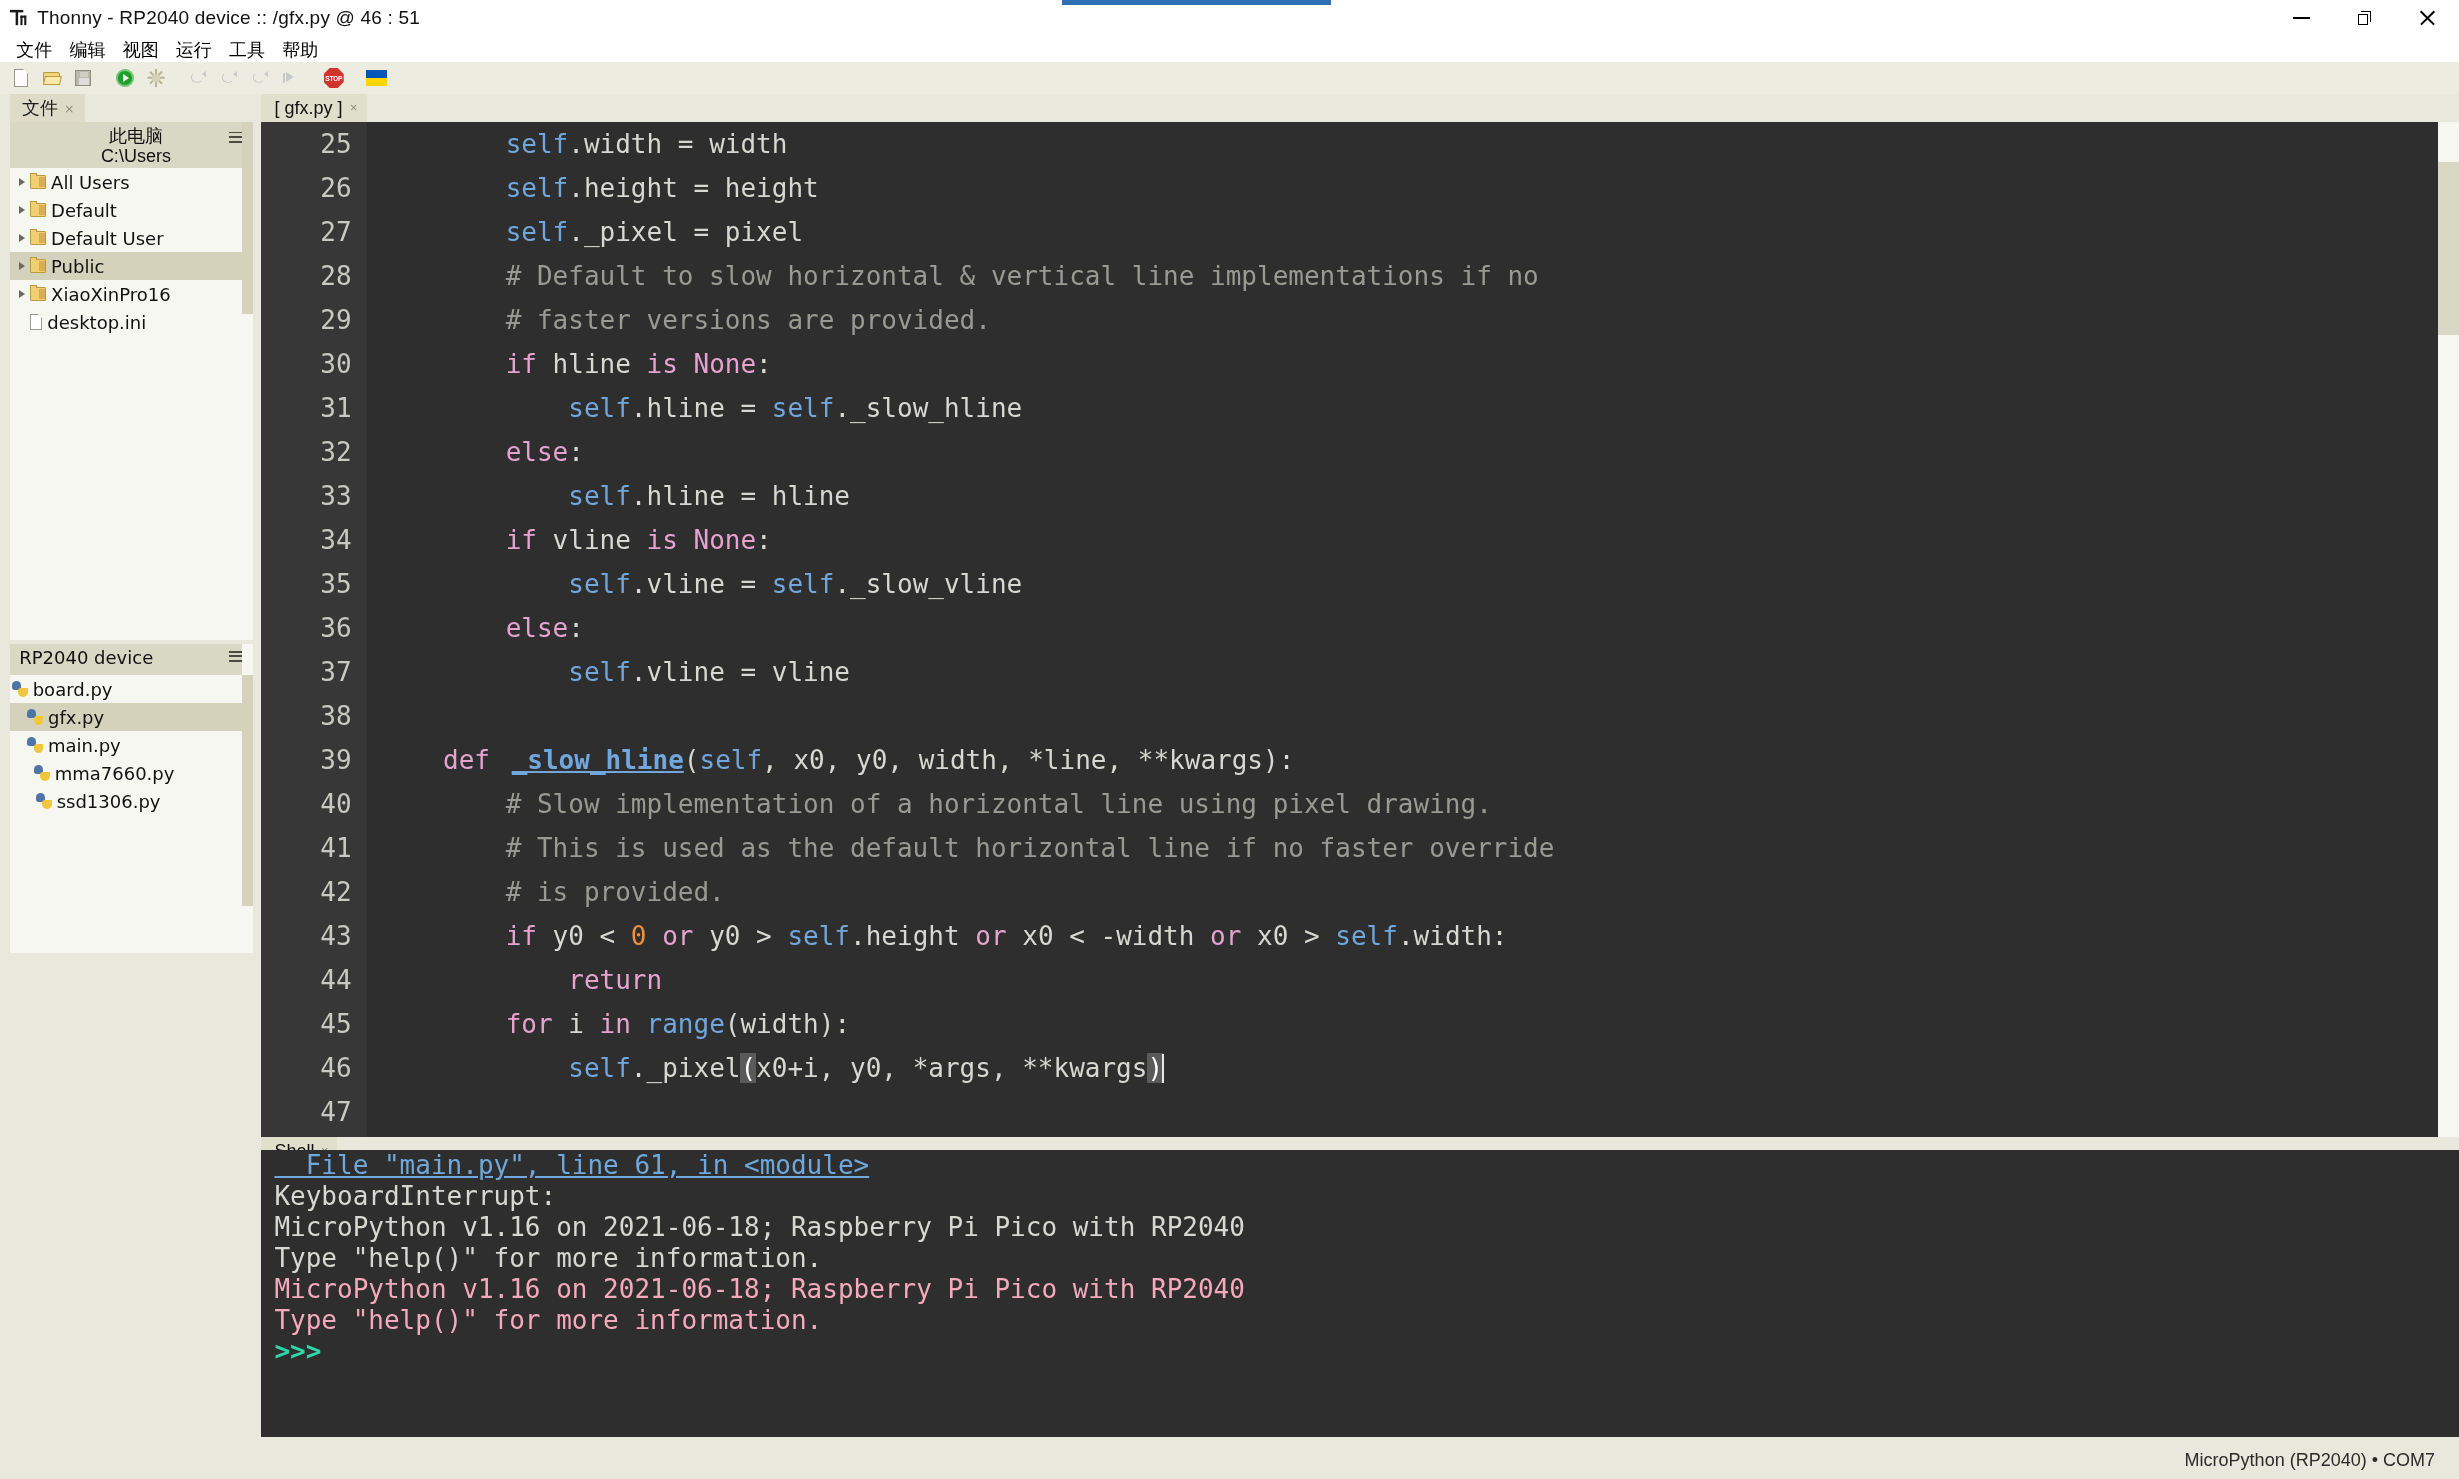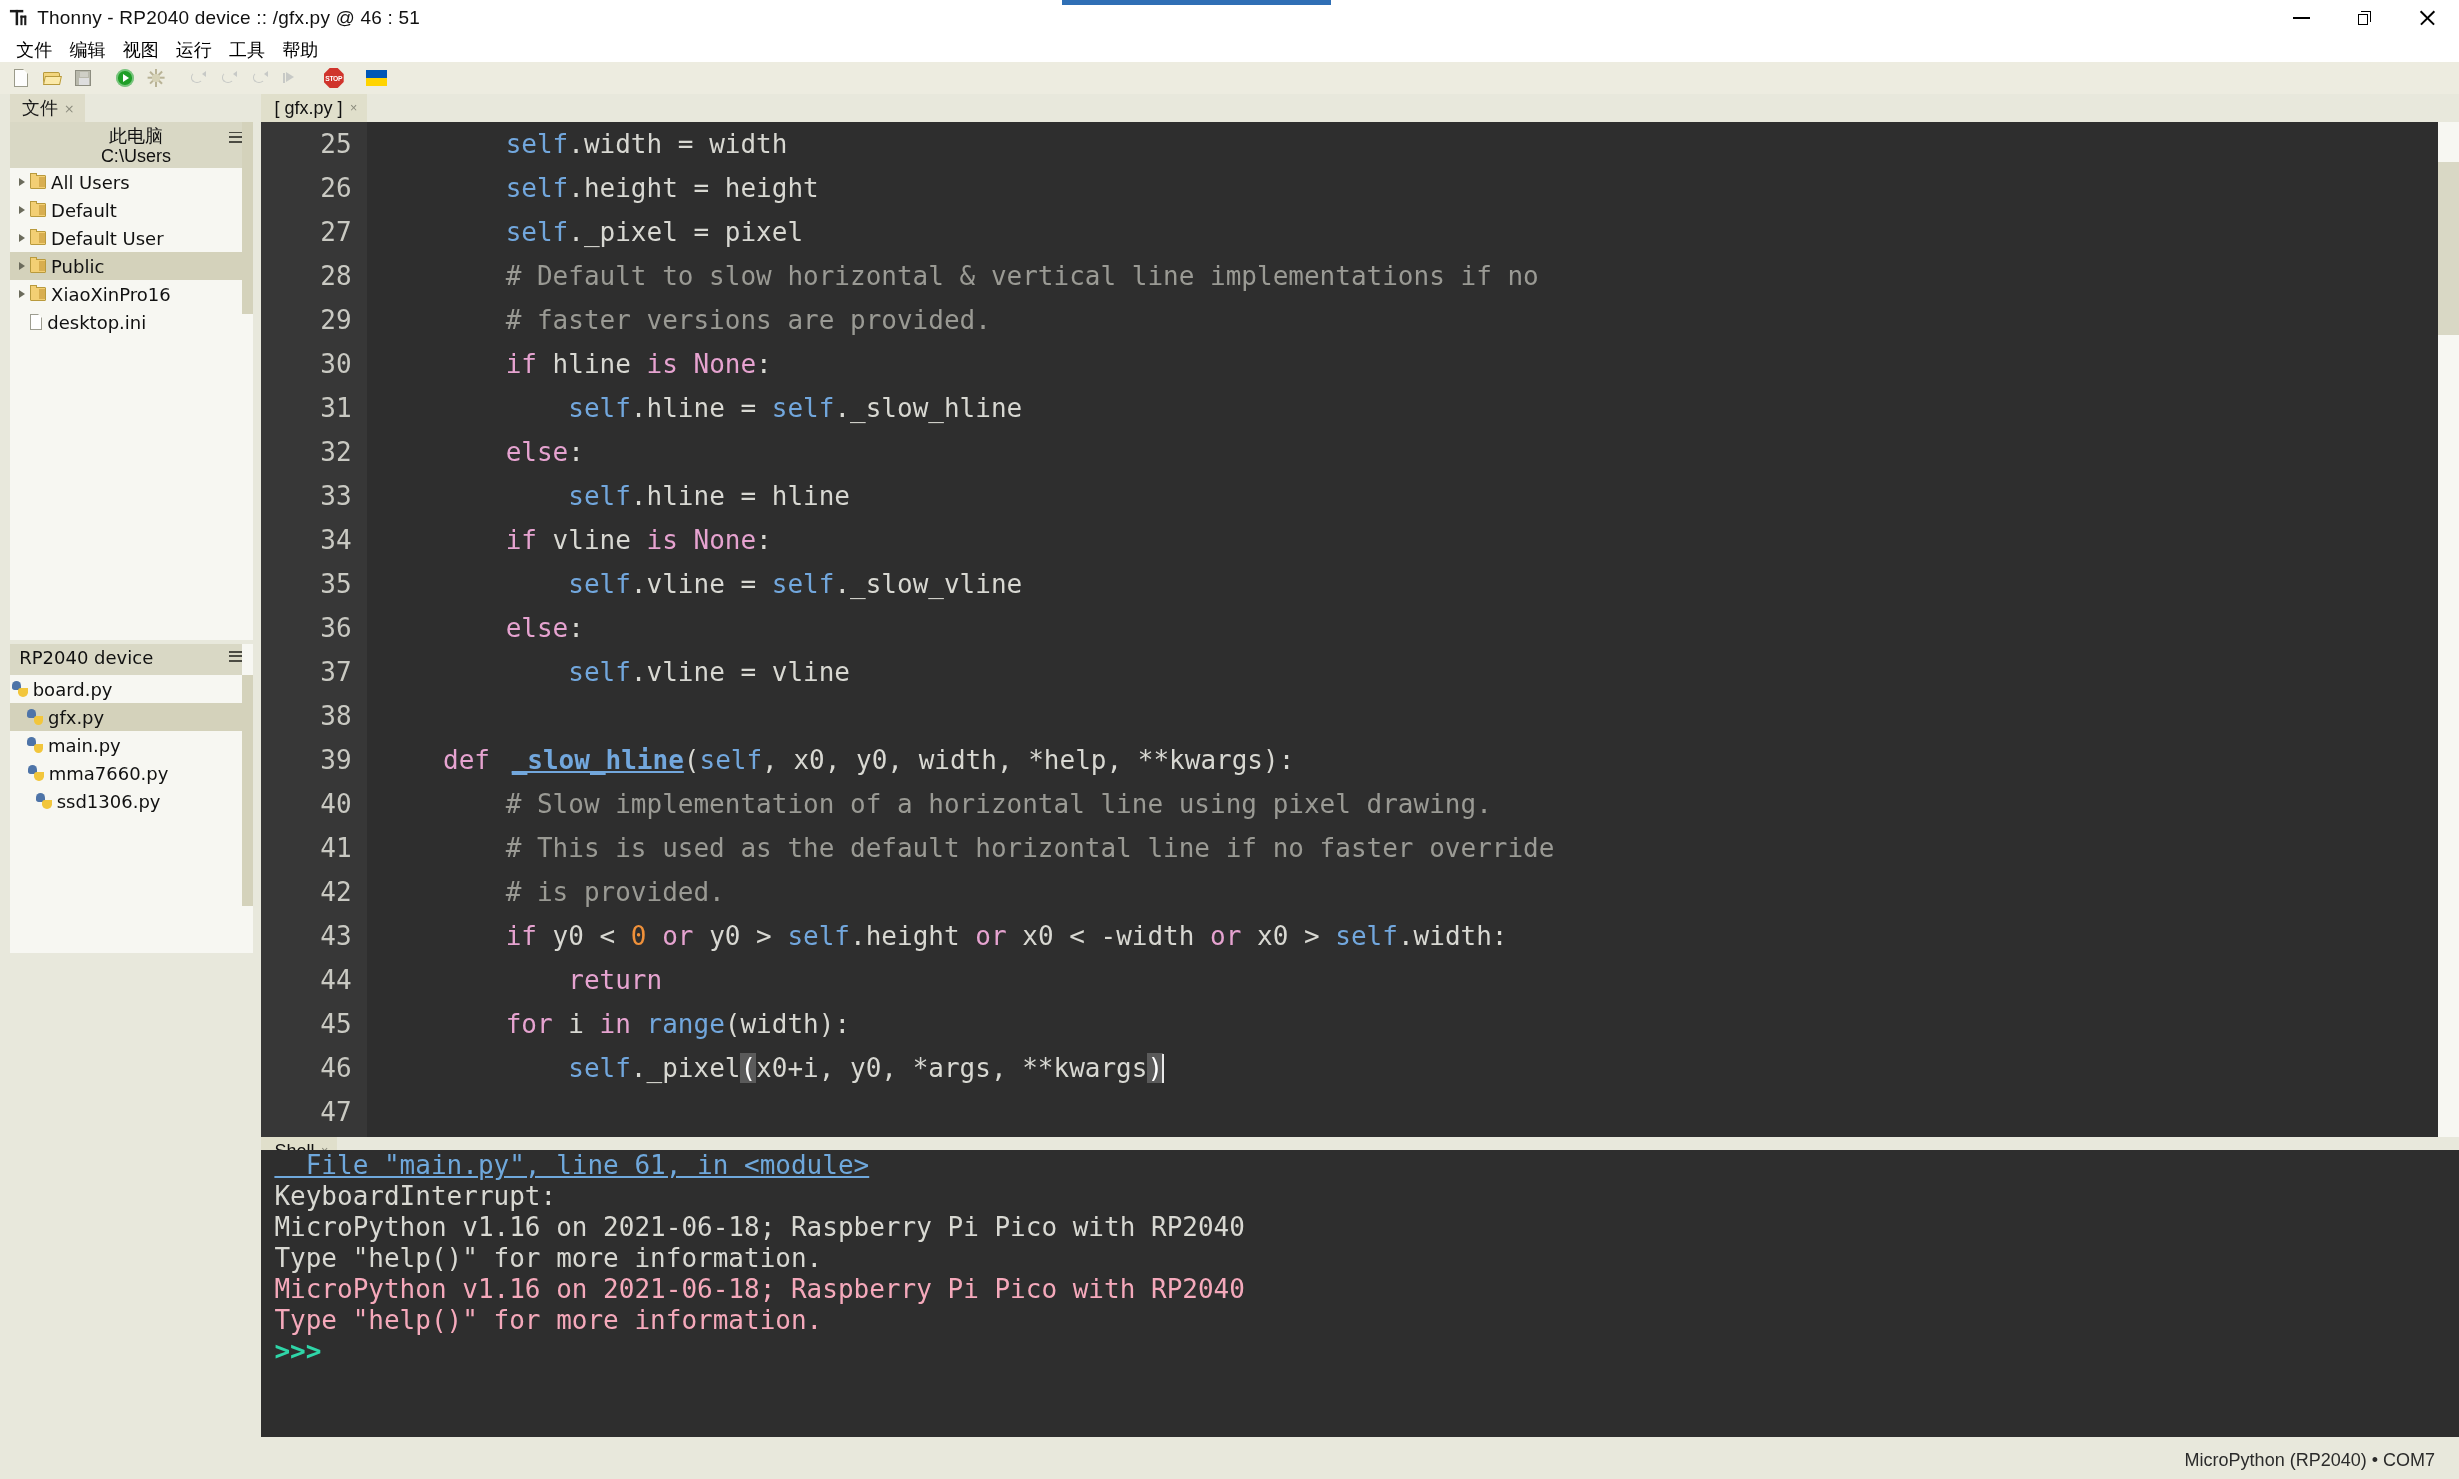--- a/index.html
+++ b/index.html
@@ -424,21 +424,21 @@
           </div>
           <span>gfx.py</span>
         </div>
         <div class="tree-row" style="padding-left: 17.3px;">
           <div class="ico-py">
             <div class="b"></div>
             <div class="y"></div>
           </div>
           <span>main.py</span>
         </div>
-        <div class="tree-row" style="padding-left: 18px;">
+        <div class="tree-row" style="padding-left: 24px;">
           <div class="ico-py">
             <div class="b"></div>
             <div class="y"></div>
           </div>
           <span>mma7660.py</span>
         </div>
         <div class="tree-row" style="padding-left: 26px;">
           <div class="ico-py">
             <div class="b"></div>
             <div class="y"></div>
@@ -493,21 +493,21 @@
       <div class="cl"><span>        </span><span class="cm"># faster versions are provided.</span></div>
       <div class="cl"><span>        </span><span class="k">if</span><span> hline </span><span class="k">is</span><span> </span><span class="k">None</span><span>:</span></div>
       <div class="cl"><span>            </span><span class="bi">self</span><span>.hline = </span><span class="bi">self</span><span>._slow_hline</span></div>
       <div class="cl"><span>        </span><span class="k">else</span><span>:</span></div>
       <div class="cl"><span>            </span><span class="bi">self</span><span>.hline = hline</span></div>
       <div class="cl"><span>        </span><span class="k">if</span><span> vline </span><span class="k">is</span><span> </span><span class="k">None</span><span>:</span></div>
       <div class="cl"><span>            </span><span class="bi">self</span><span>.vline = </span><span class="bi">self</span><span>._slow_vline</span></div>
       <div class="cl"><span>        </span><span class="k">else</span><span>:</span></div>
       <div class="cl"><span>            </span><span class="bi">self</span><span>.vline = vline</span></div>
       <div class="cl"><span></span></div>
-      <div class="cl"><span>    </span><span class="k">def</span><span> </span><span class="fn">_slow_hline</span><span>(</span><span class="bi">self</span><span>, x0, y0, width, *help, **kwargs):</span></div>
+      <div class="cl"><span>    </span><span class="k">def</span><span> </span><span class="fn">_slow_hline</span><span>(</span><span class="bi">self</span><span>, x0, y0, width, *line, **kwargs):</span></div>
       <div class="cl"><span>        </span><span class="cm"># Slow implementation of a horizontal line using pixel drawing.</span></div>
       <div class="cl"><span>        </span><span class="cm"># This is used as the default horizontal line if no faster override</span></div>
       <div class="cl"><span>        </span><span class="cm"># is provided.</span></div>
       <div class="cl"><span>        </span><span class="k">if</span><span> y0 &lt; </span><span class="num">0</span><span> </span><span class="k">or</span><span> y0 &gt; </span><span class="bi">self</span><span>.height </span><span class="k">or</span><span> x0 &lt; -width </span><span class="k">or</span><span> x0 &gt; </span><span class="bi">self</span><span>.width:</span></div>
       <div class="cl"><span>            </span><span class="k">return</span></div>
       <div class="cl"><span>        </span><span class="k">for</span><span> i </span><span class="k">in</span><span> </span><span class="bi">range</span><span>(width):</span></div>
       <div class="cl"><span>            </span><span class="bi">self</span><span>._pixel</span><span class="mp">(</span><span>x0+i, y0, *args, **kwargs</span><span class="mp">)</span><span class="caret"></span></div>
       <div class="cl"><span></span></div>
     </div>
   <div id="editor-scroll">

